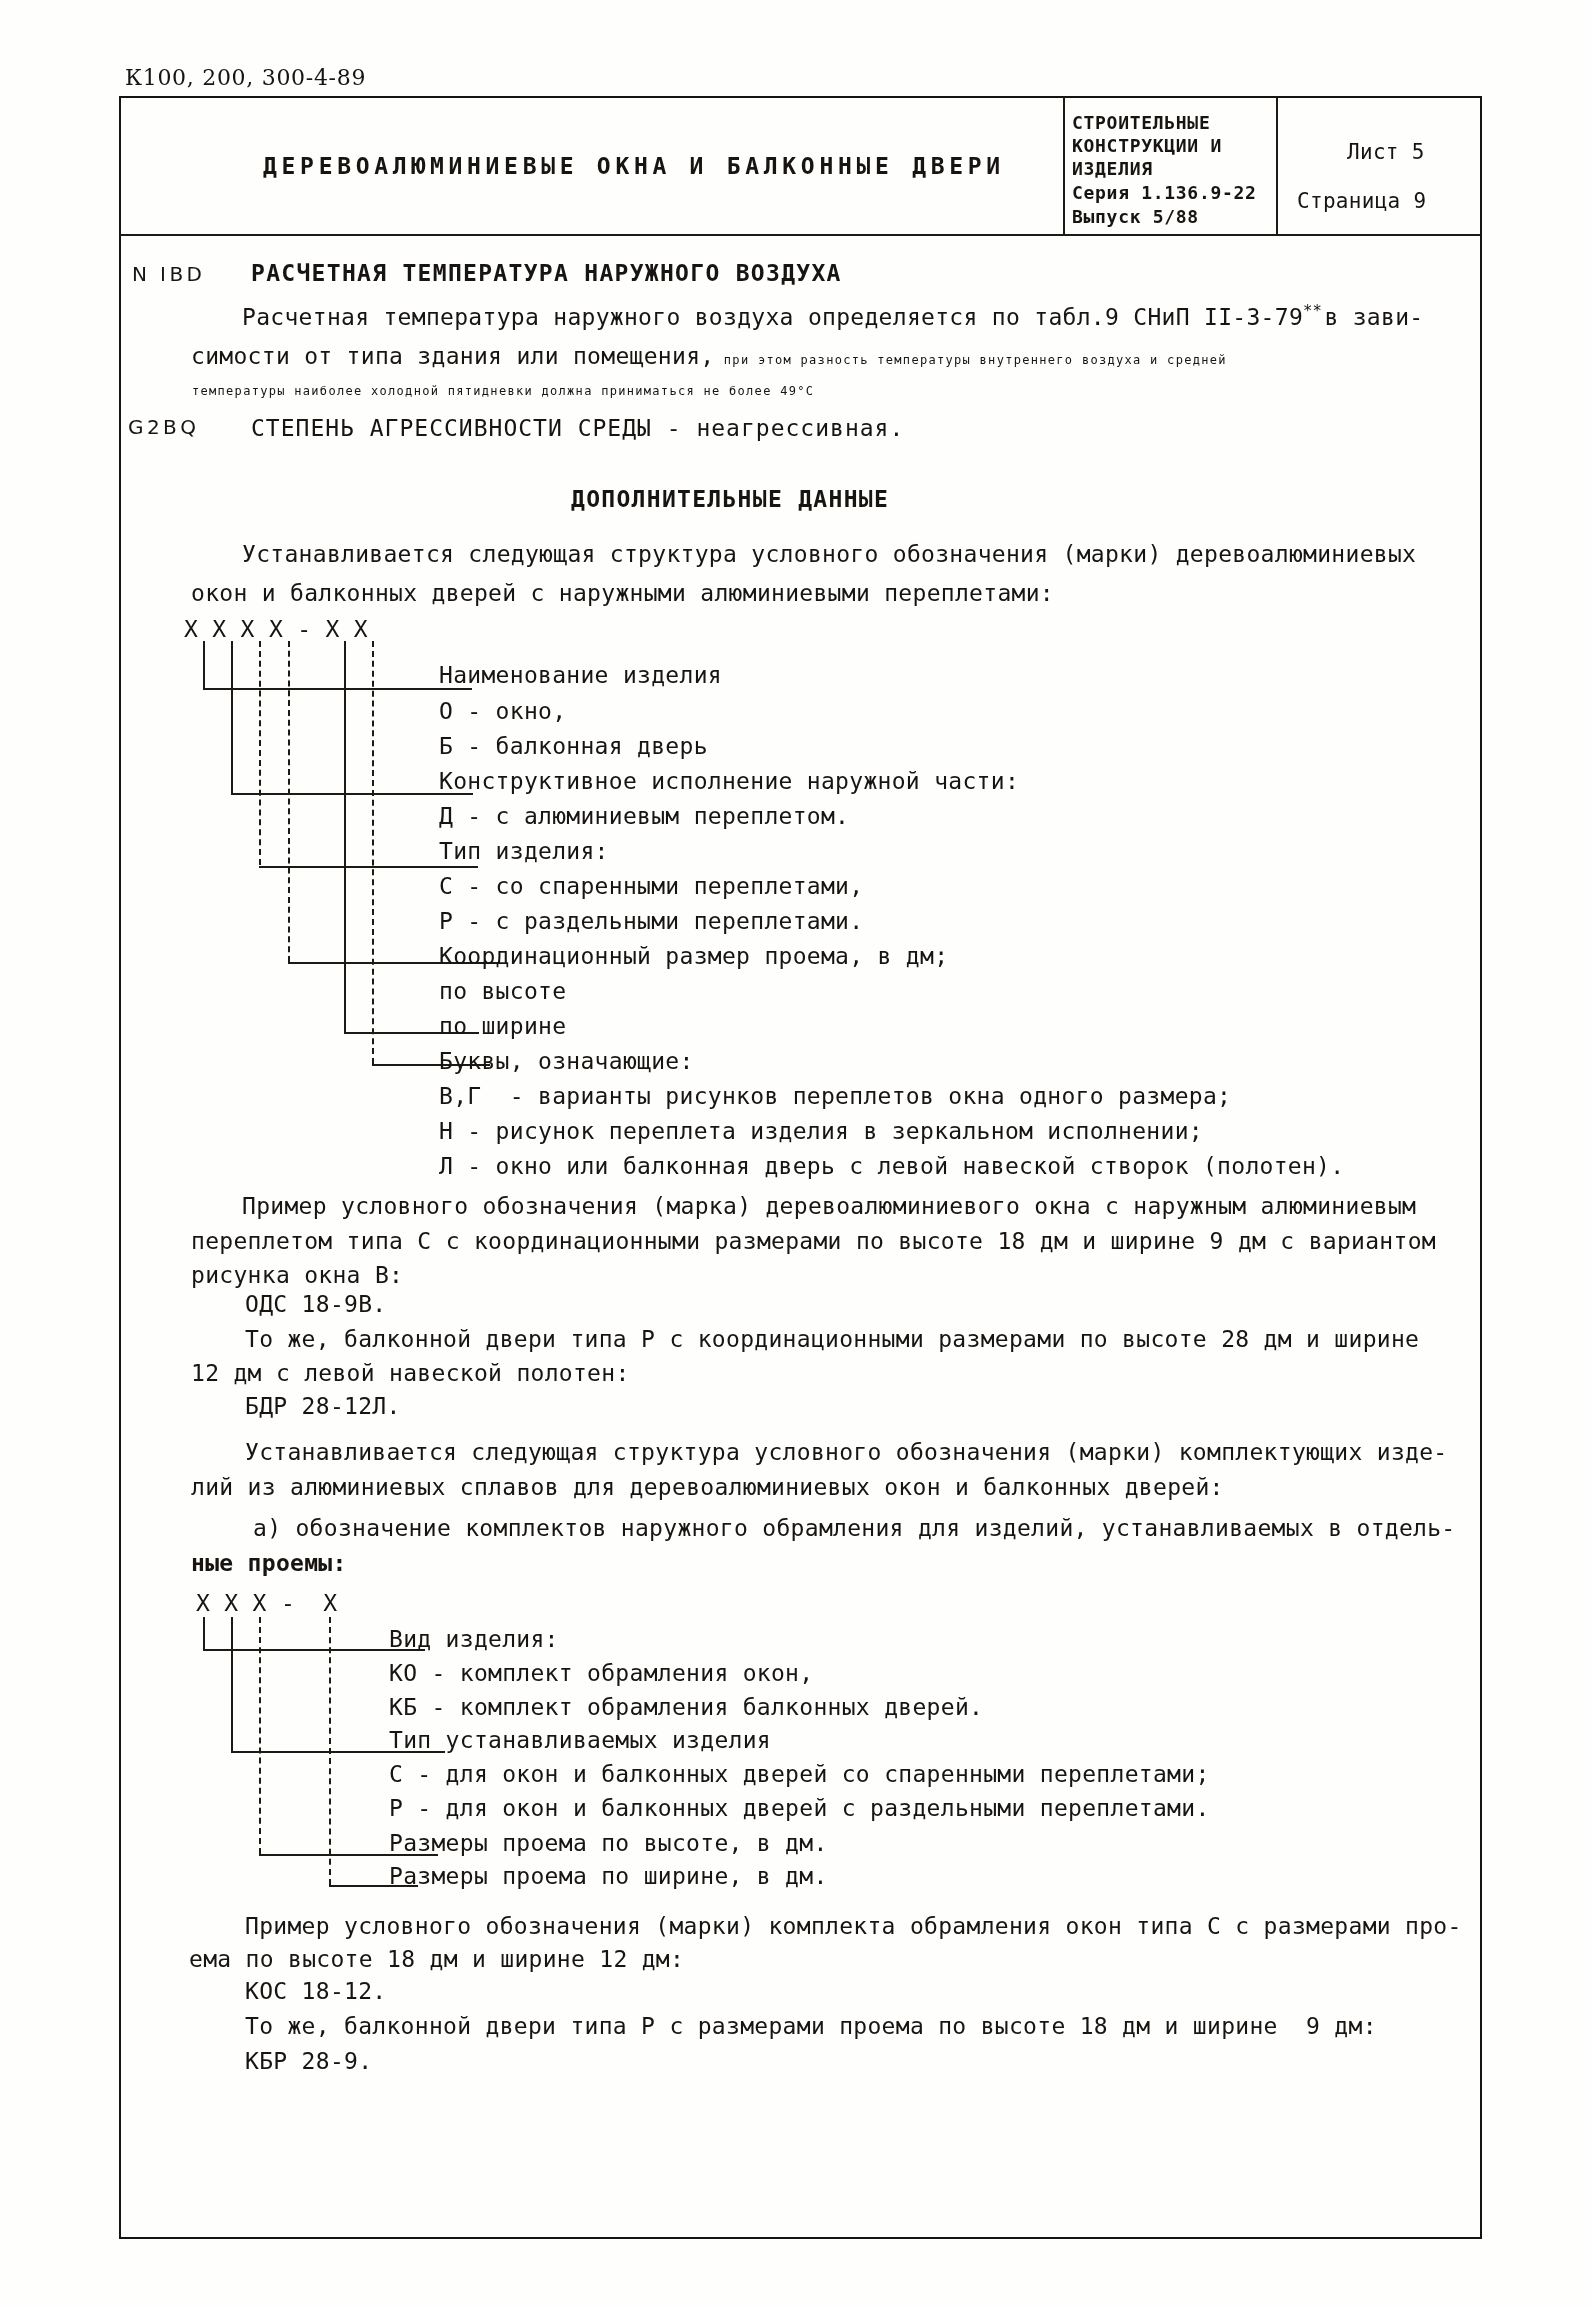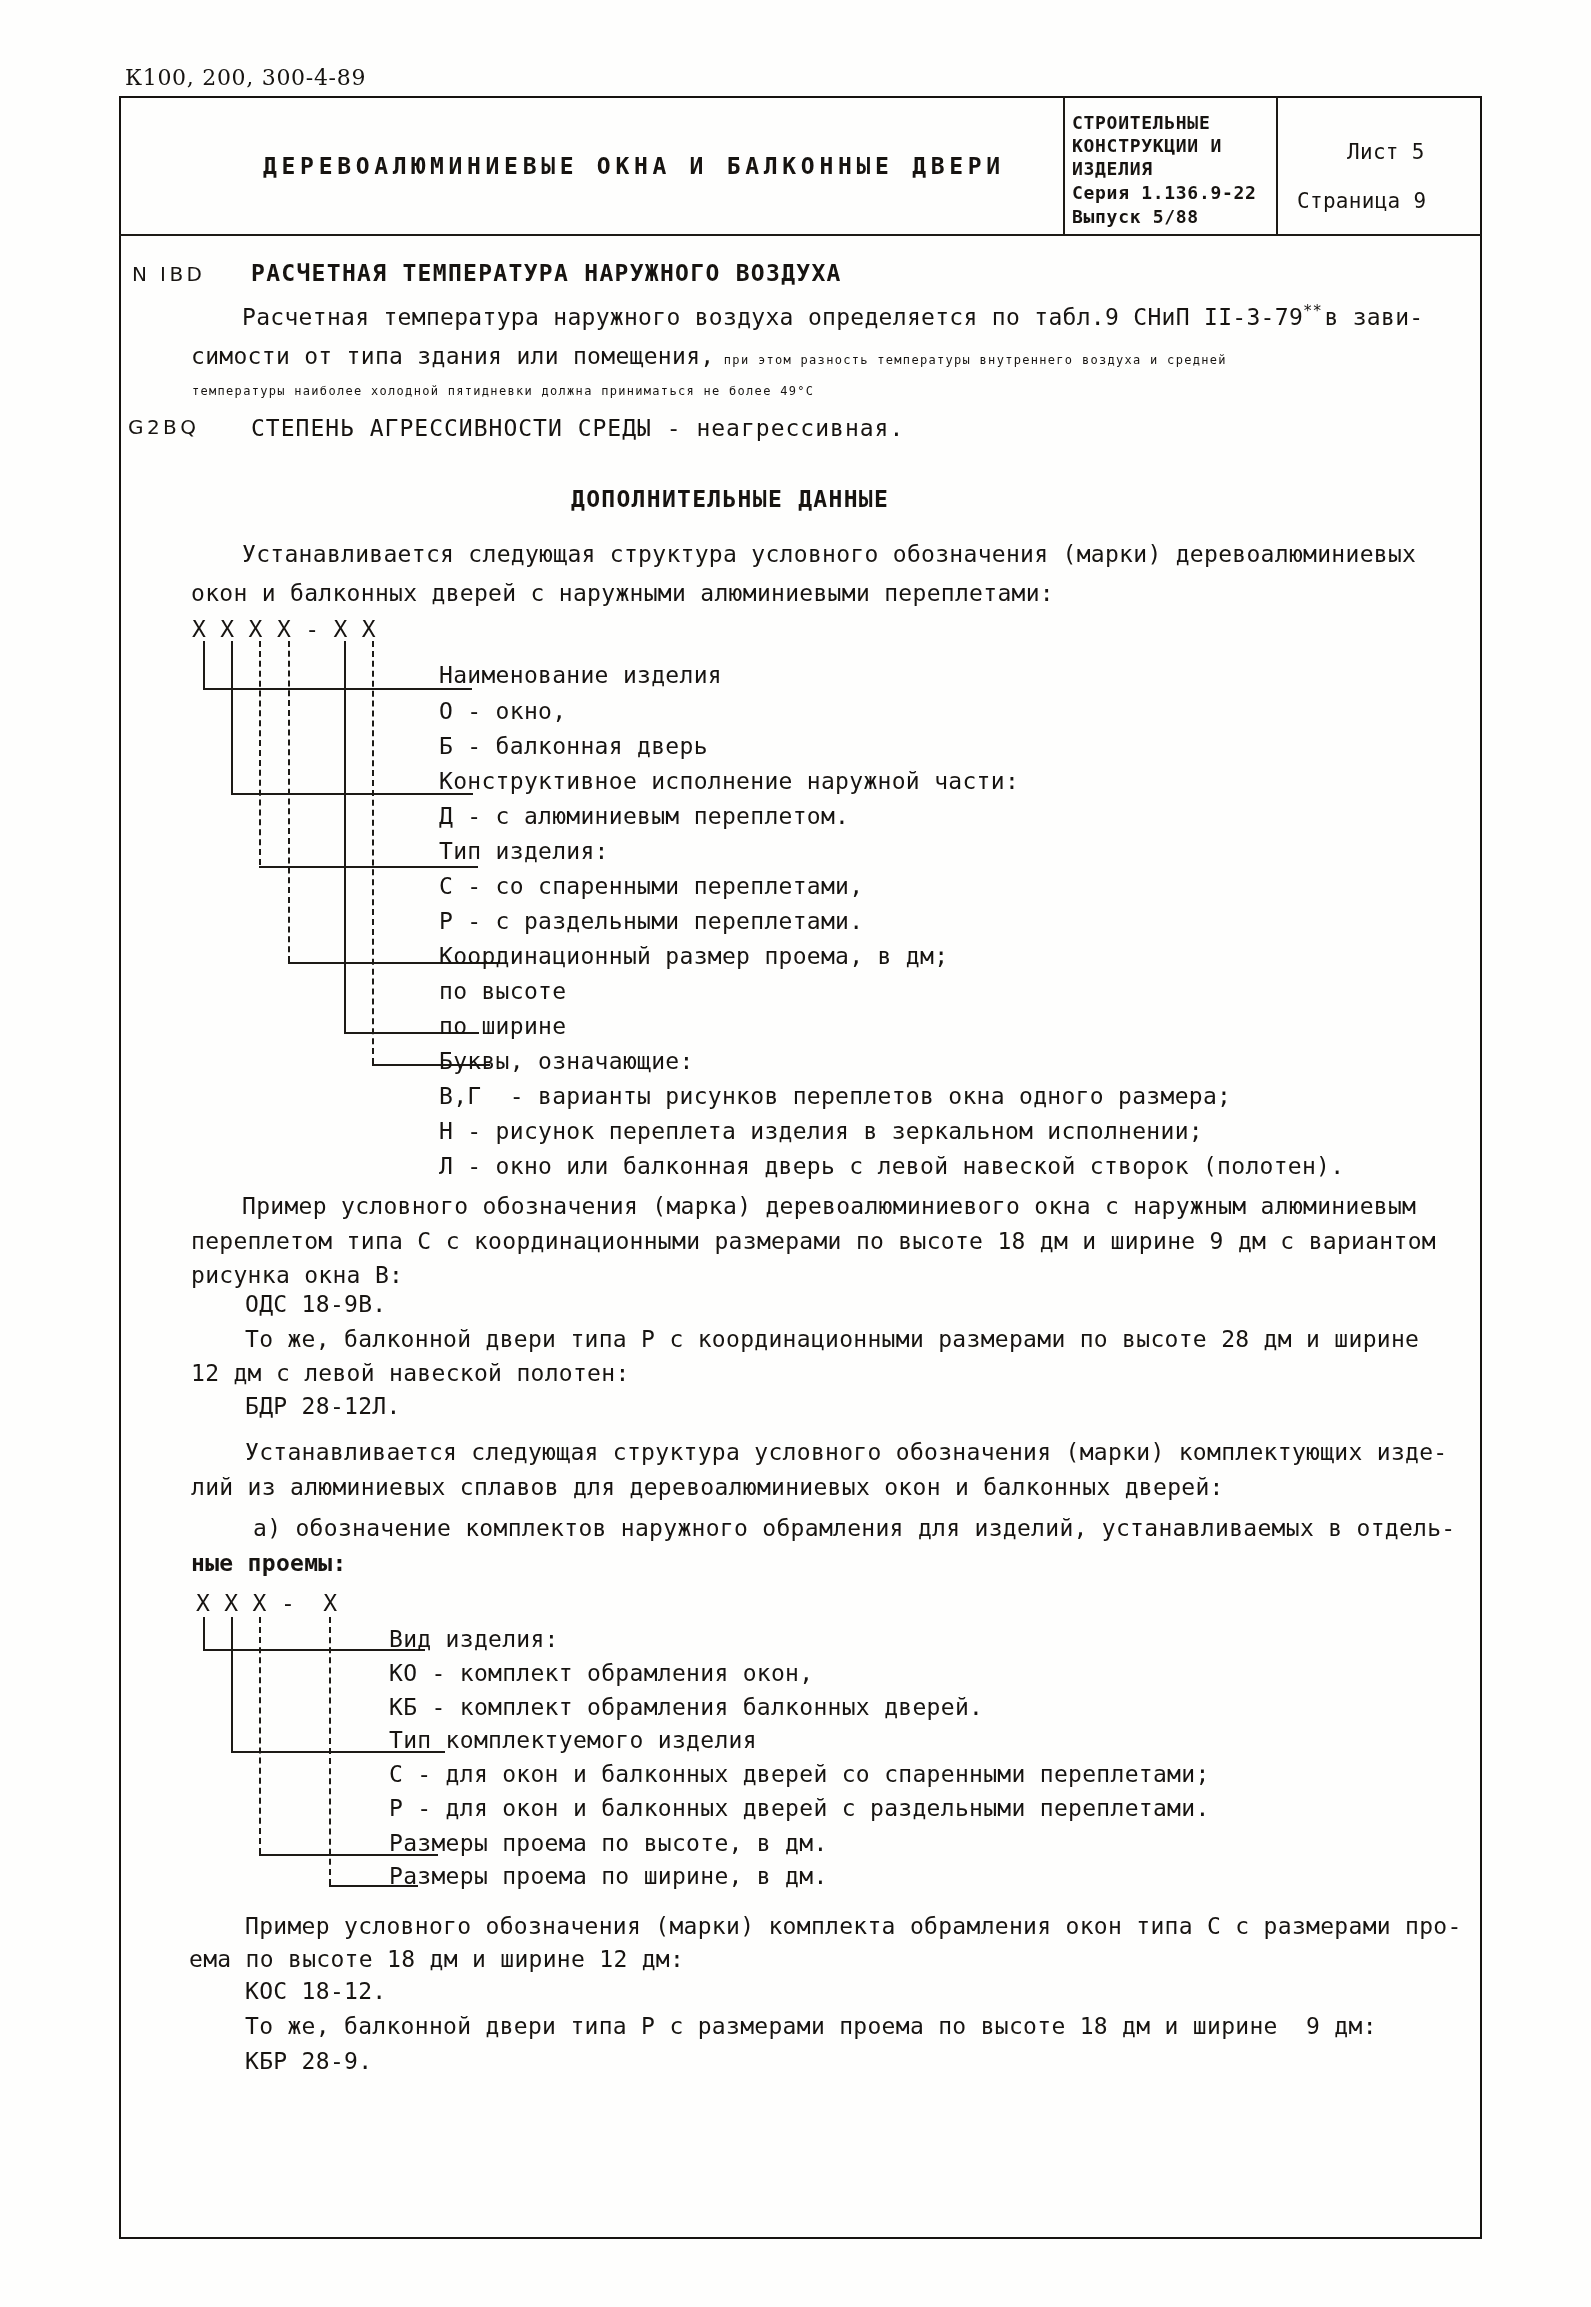--- a/index.html
+++ b/index.html
@@ -63,21 +63,21 @@
 
   <div class="t small" style="left:192px;top:385px;">температуры наиболее холодной пятидневки должна приниматься не более 49°С</div>
 
   <div class="t hand" style="left:128px;top:416px;">G2BQ</div>
   <div class="t" style="left:251px;top:416px;letter-spacing:1px;">СТЕПЕНЬ АГРЕССИВНОСТИ СРЕДЫ - неагрессивная.</div>
 
   <div class="t hdg" style="left:571px;top:487px;">ДОПОЛНИТЕЛЬНЫЕ ДАННЫЕ</div>
   <div class="t" style="left:242px;top:542px;">Устанавливается следующая структура условного обозначения (марки) деревоалюминиевых</div>
   <div class="t" style="left:191px;top:581px;">окон и балконных дверей с наружными алюминиевыми переплетами:</div>
 
-  <div class="t" style="left:192px;top:617px;">Х Х Х Х - Х Х</div>
+  <div class="t" style="left:184px;top:617px;">Х Х Х Х - Х Х</div>
 
   <div>
     <div class="vline" style="left:203px;top:641px;height:47px;"></div>
     <div class="vline" style="left:231px;top:641px;height:152px;"></div>
     <div class="vline dash" style="left:259px;top:641px;height:224px;"></div>
     <div class="vline dash" style="left:288px;top:641px;height:321px;"></div>
     <div class="vline" style="left:344px;top:641px;height:391px;"></div>
     <div class="vline dash" style="left:372px;top:641px;height:423px;"></div>
     <div class="hline" style="left:203px;top:688px;width:269px;"></div>
     <div class="hline" style="left:231px;top:793px;width:242px;"></div>
@@ -128,21 +128,21 @@
     <div class="hline" style="left:203px;top:1649px;width:222px;"></div>
     <div class="hline" style="left:231px;top:1751px;width:214px;"></div>
     <div class="hline" style="left:259px;top:1854px;width:179px;"></div>
     <div class="hline" style="left:329px;top:1885px;width:89px;"></div>
   </div>
 
   <div>
     <div class="t" style="left:389px;top:1627px;">Вид изделия:</div>
     <div class="t" style="left:389px;top:1661px;">КО - комплект обрамления окон,</div>
     <div class="t" style="left:389px;top:1695px;">КБ - комплект обрамления балконных дверей.</div>
-    <div class="t" style="left:389px;top:1728px;">Тип комплектуемого изделия</div>
+    <div class="t" style="left:389px;top:1728px;">Тип устанавливаемых изделия</div>
     <div class="t" style="left:389px;top:1762px;">С - для окон и балконных дверей со спаренными переплетами;</div>
     <div class="t" style="left:389px;top:1796px;">Р - для окон и балконных дверей с раздельными переплетами.</div>
     <div class="t" style="left:389px;top:1831px;">Размеры проема по высоте, в дм.</div>
     <div class="t" style="left:389px;top:1864px;">Размеры проема по ширине, в дм.</div>
   </div>
 
   <div class="t" style="left:245px;top:1914px;">Пример условного обозначения (марки) комплекта обрамления окон типа С с размерами про-</div>
   <div class="t" style="left:189px;top:1947px;">ема по высоте 18 дм и ширине 12 дм:</div>
   <div class="t" style="left:245px;top:1979px;">КОС 18-12.</div>
   <div class="t" style="left:245px;top:2014px;">То же, балконной двери типа Р с размерами проема по высоте 18 дм и ширине  9 дм:</div>

